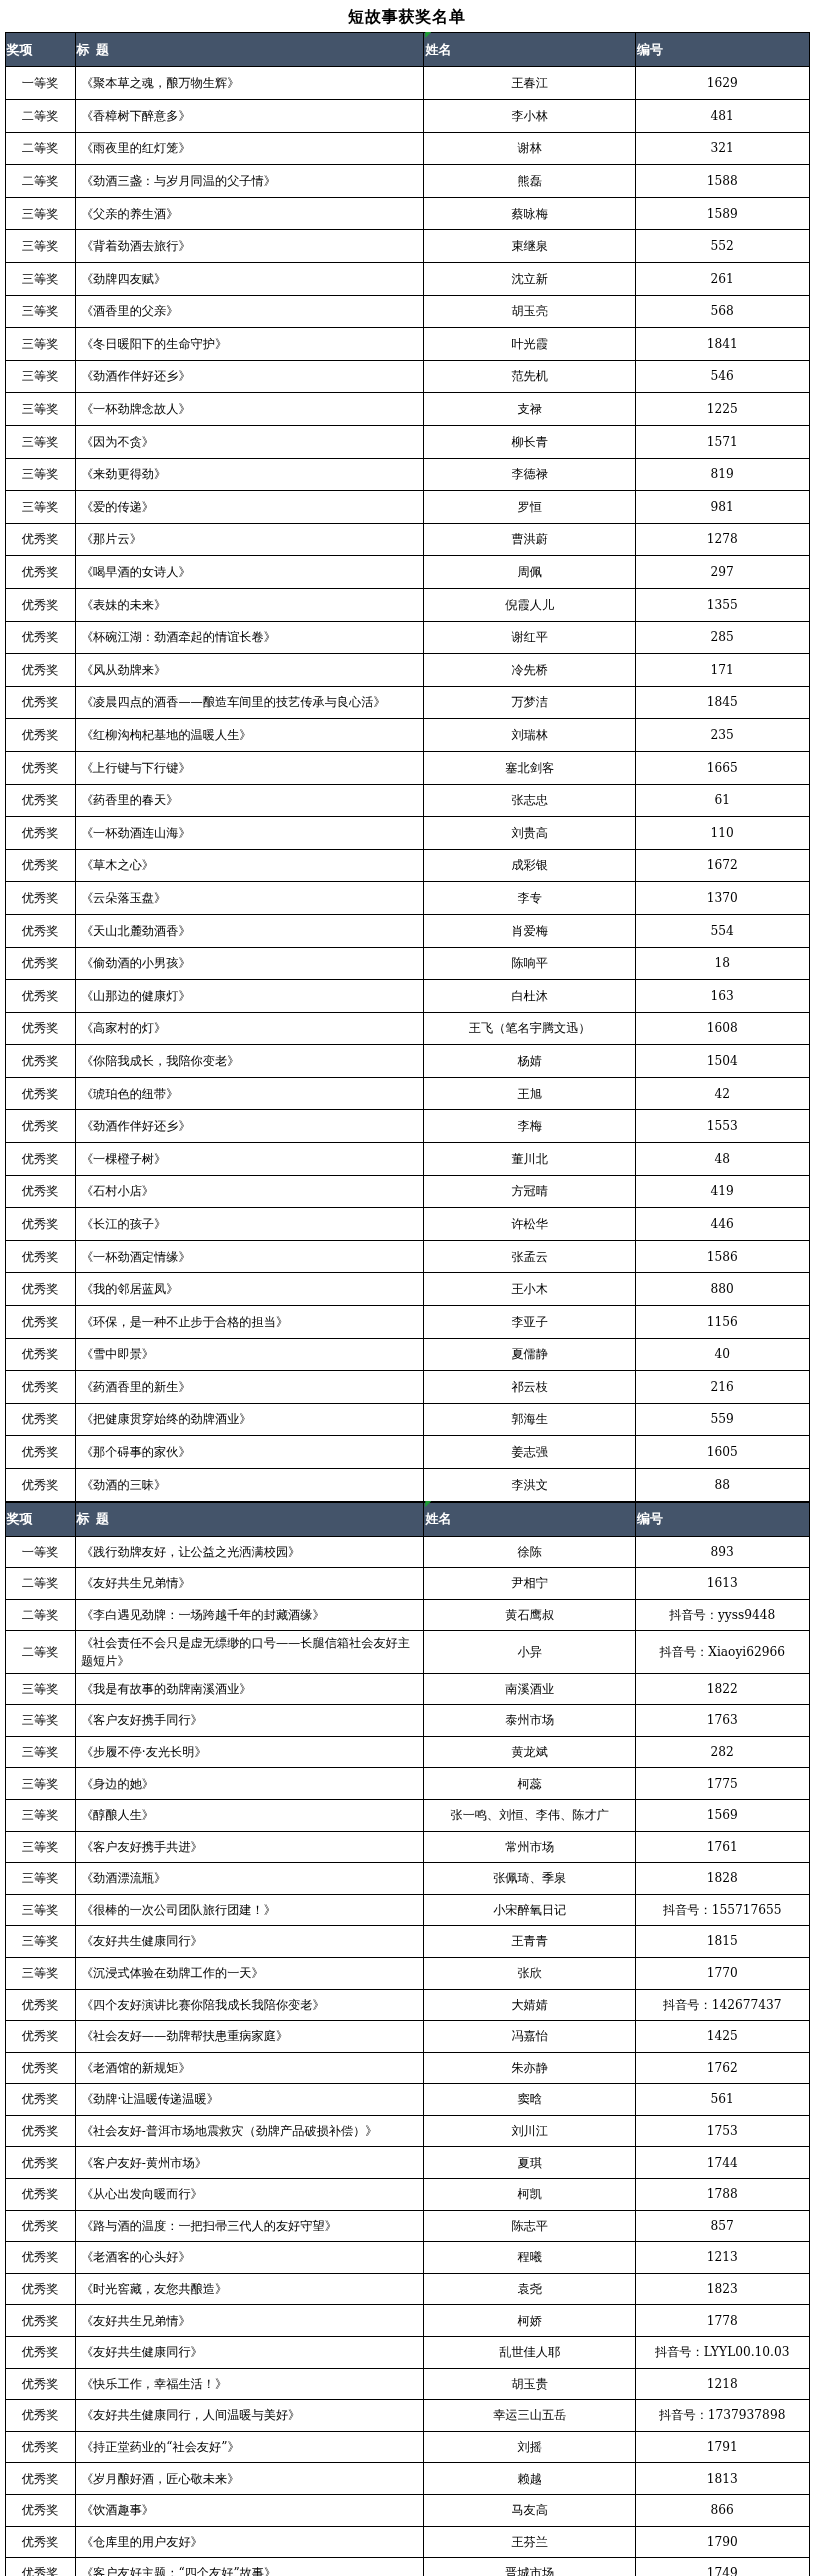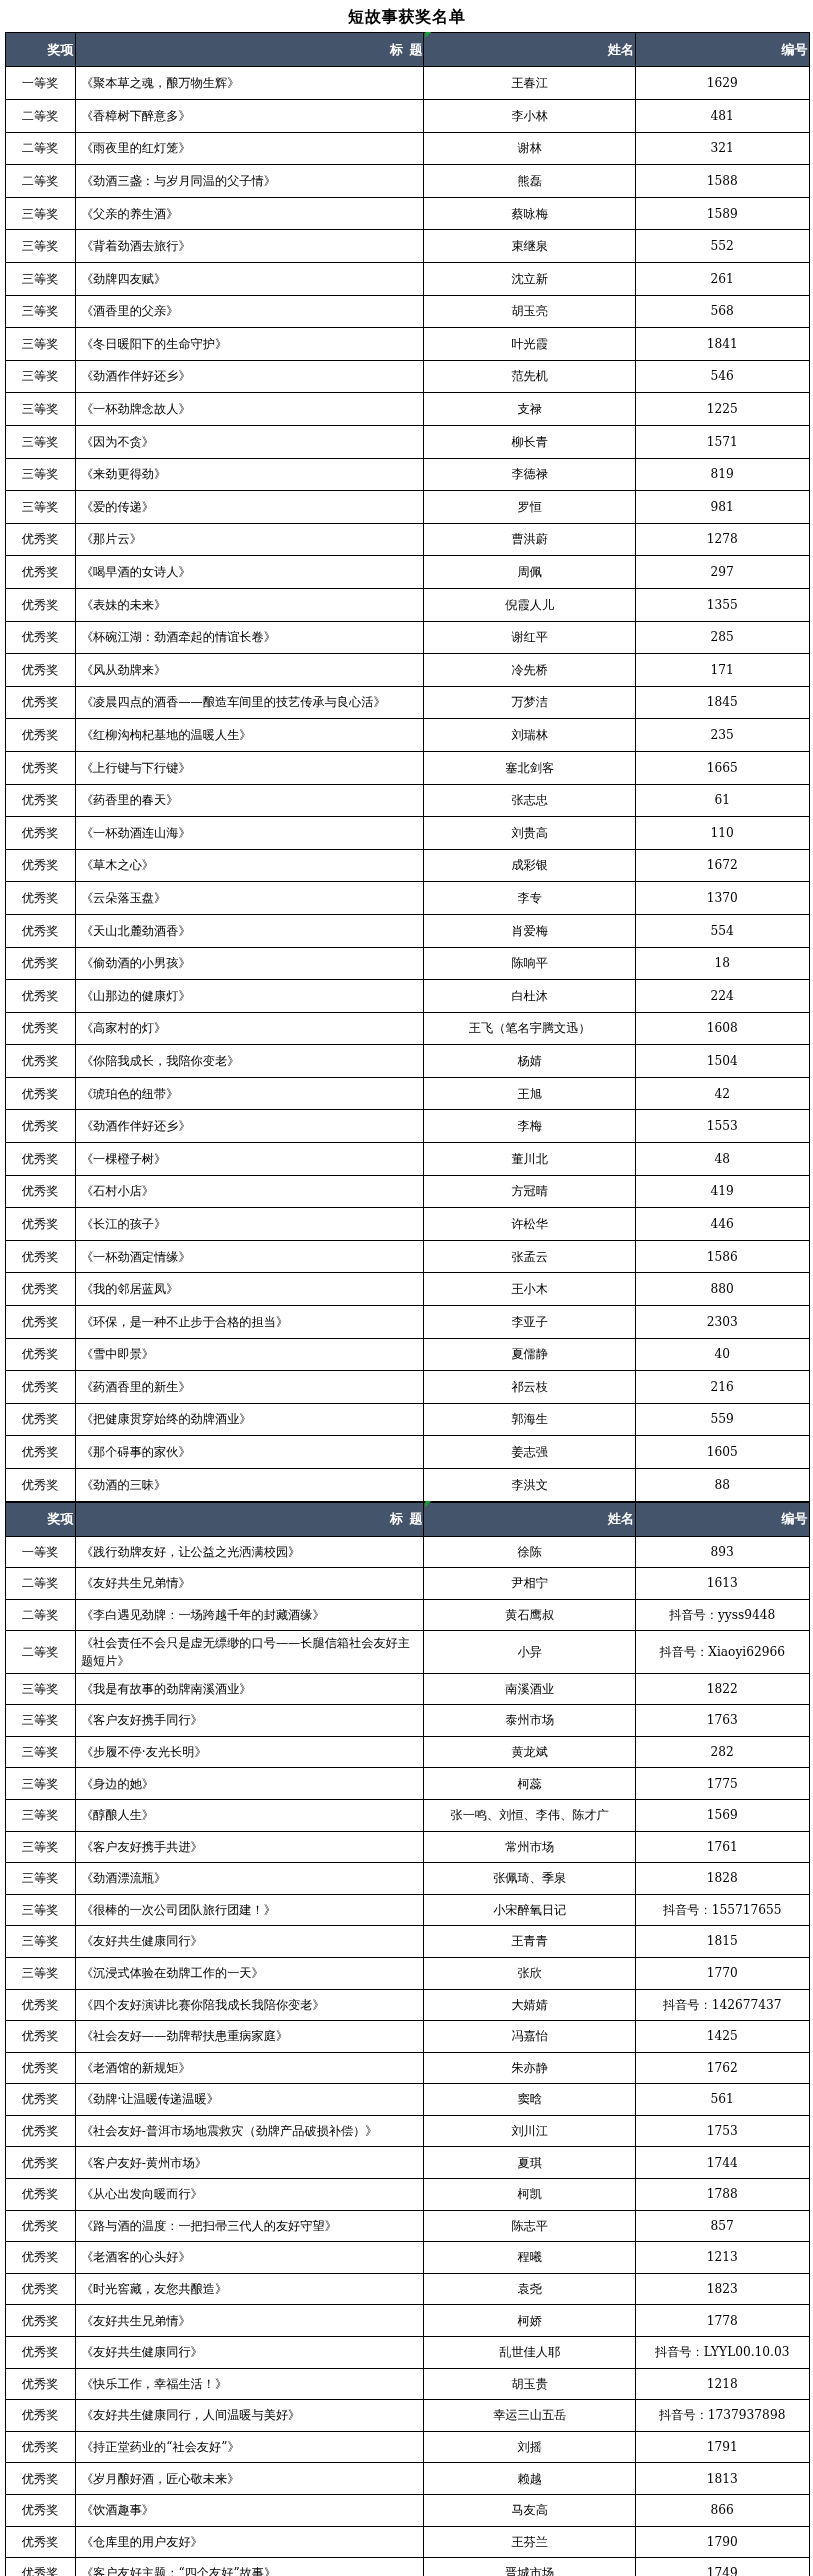--- a/index.html
+++ b/index.html
@@ -27,21 +27,21 @@
     table-layout: fixed;
   }
   th, td { border: 0.8px solid #000000; }
   thead th {
     background: #44546A;
     color: #ffffff;
     font-family: "Liberation Sans", "DejaVu Sans", sans-serif;
     font-size: 13px;
     font-weight: bold;
     height: 31px;
-    text-align: right;
+    text-align: left;
     position: relative;
   }
   td {
     font-size: 12.2px;
     line-height: 18.3px;
     text-align: center;
     padding: 2.3px 3.1px;
     vertical-align: middle;
     word-break: break-all;
   }
@@ -250,21 +250,21 @@
           <tr>
             <td>优秀奖</td>
             <td class="col-title">《偷劲酒的小男孩》</td>
             <td>陈响平</td>
             <td>18</td>
           </tr>
           <tr>
             <td>优秀奖</td>
             <td class="col-title">《山那边的健康灯》</td>
             <td>白杜沐</td>
-            <td>224</td>
+            <td>163</td>
           </tr>
           <tr>
             <td>优秀奖</td>
             <td class="col-title">《高家村的灯》</td>
             <td>王飞（笔名宇腾文迅）</td>
             <td>1608</td>
           </tr>
           <tr>
             <td>优秀奖</td>
             <td class="col-title">《你陪我成长，我陪你变老》</td>
@@ -310,21 +310,21 @@
           <tr>
             <td>优秀奖</td>
             <td class="col-title">《我的邻居蓝凤》</td>
             <td>王小木</td>
             <td>880</td>
           </tr>
           <tr>
             <td>优秀奖</td>
             <td class="col-title">《环保，是一种不止步于合格的担当》</td>
             <td>李亚子</td>
-            <td>2303</td>
+            <td>1156</td>
           </tr>
           <tr>
             <td>优秀奖</td>
             <td class="col-title">《雪中即景》</td>
             <td>夏儒静</td>
             <td>40</td>
           </tr>
           <tr>
             <td>优秀奖</td>
             <td class="col-title">《药酒香里的新生》</td>

